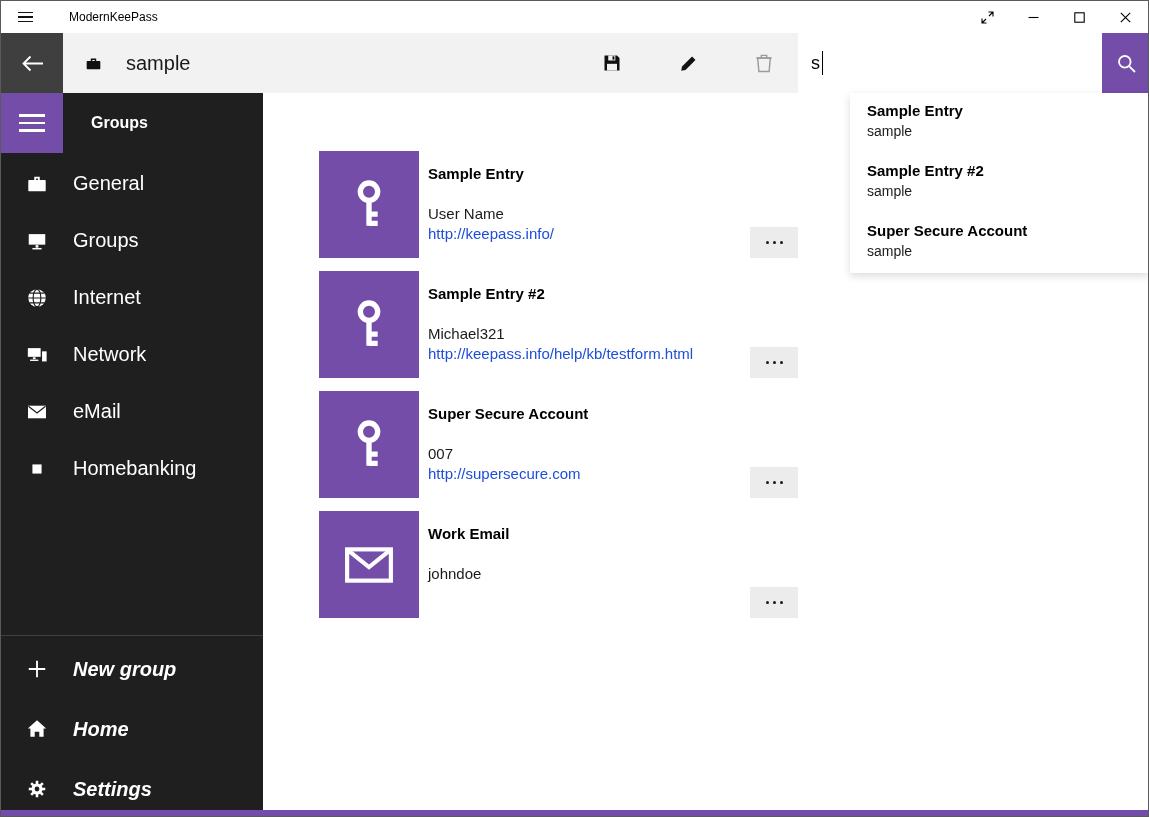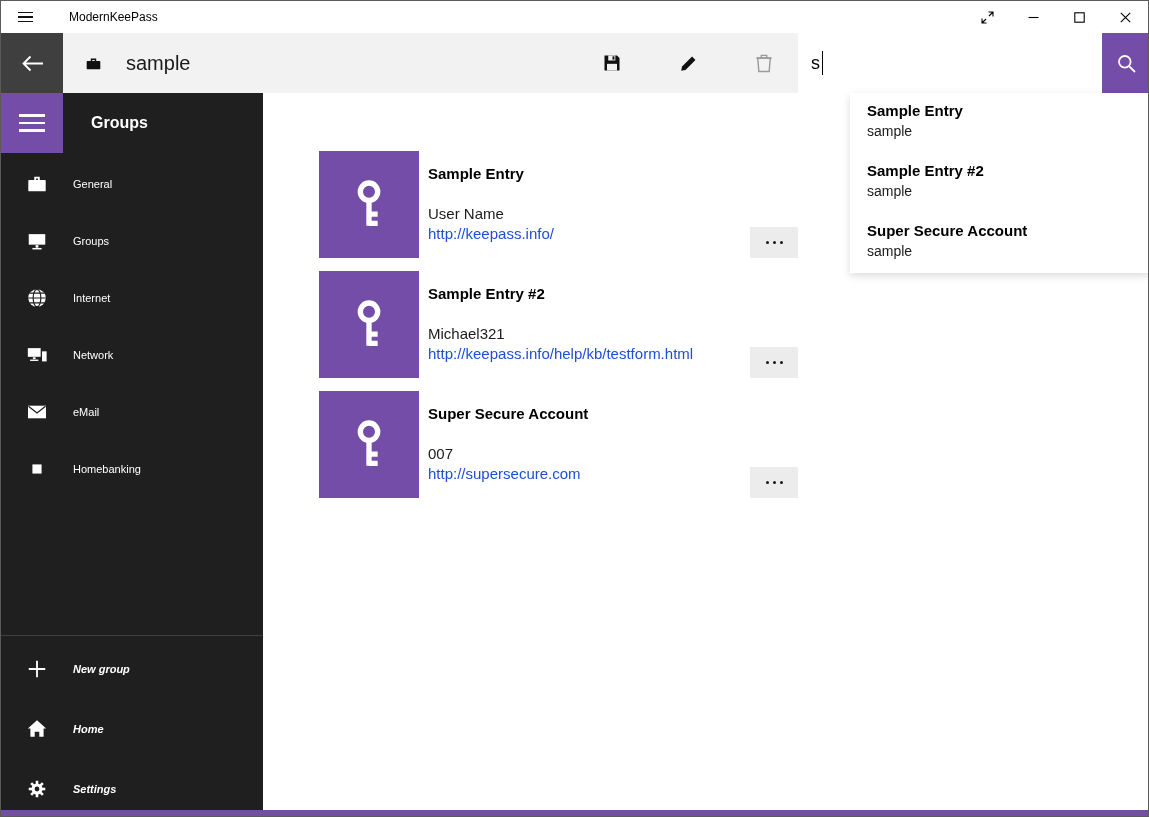--- a/index.html
+++ b/index.html
@@ -69,21 +69,21 @@
     align-items:center; justify-content:center; gap:5px; cursor:pointer;
   }
   .sb-hamburger span { display:block; width:26px; height:2.5px; background:#fff; }
   .sb-header {
     position:absolute; left:90px; top:0; height:60px;
     display:flex; align-items:center; font-size:16px; font-weight:700;
   }
   .sb-groups { position:absolute; left:0; right:0; top:62px; }
   .sb-item {
     height:57px; display:flex; align-items:center; padding-left:24px;
-    font-size:11px; cursor:pointer;
+    font-size:20px; cursor:pointer;
   }
   .sb-item .icon { width:24px; height:24px; margin-right:24px; display:flex; align-items:center; justify-content:center; }
   .sb-divider { position:absolute; left:0; right:0; top:542px; height:1px; background:#404040; }
   .sb-footer { position:absolute; left:0; right:0; top:546px; }
   .sb-footer .sb-item { height:60px; font-weight:700;font-style:italic; }
 
   
   .entries { position:absolute; left:318px; top:150px; width:479px; }
   .entry { position:relative; height:120px; }
   .tile {
@@ -352,17 +352,33 @@
       <div class="e-title">Super Secure Account</div>
       <div class="e-user">007</div>
       <div class="e-url">http://supersecure.com</div>
       <div class="more-btn">
           <span></span>
           <span></span>
           <span></span>
         </div>
     </div>
 
+    <div class="entry">
+      <div class="tile">
+        <svg width="50" height="42" viewBox="0 0 24 20">
+          <rect x="1.5" y="2.5" width="21" height="15" fill="none" stroke="#fff" stroke-width="2"></rect>
+          <path d="M2 3 L12 11 L22 3" fill="none" stroke="#fff" stroke-width="2"></path>
+        </svg>
+      </div>
+      <div class="e-title">Work Email</div>
+      <div class="e-user">johndoe</div>
+      <div class="e-url"></div>
+      <div class="more-btn">
+          <span></span>
+          <span></span>
+          <span></span>
+        </div>
+    </div>
 
   </div>
 
   <div class="bottom-bar"></div>
 </div>
 
 </body></html>

